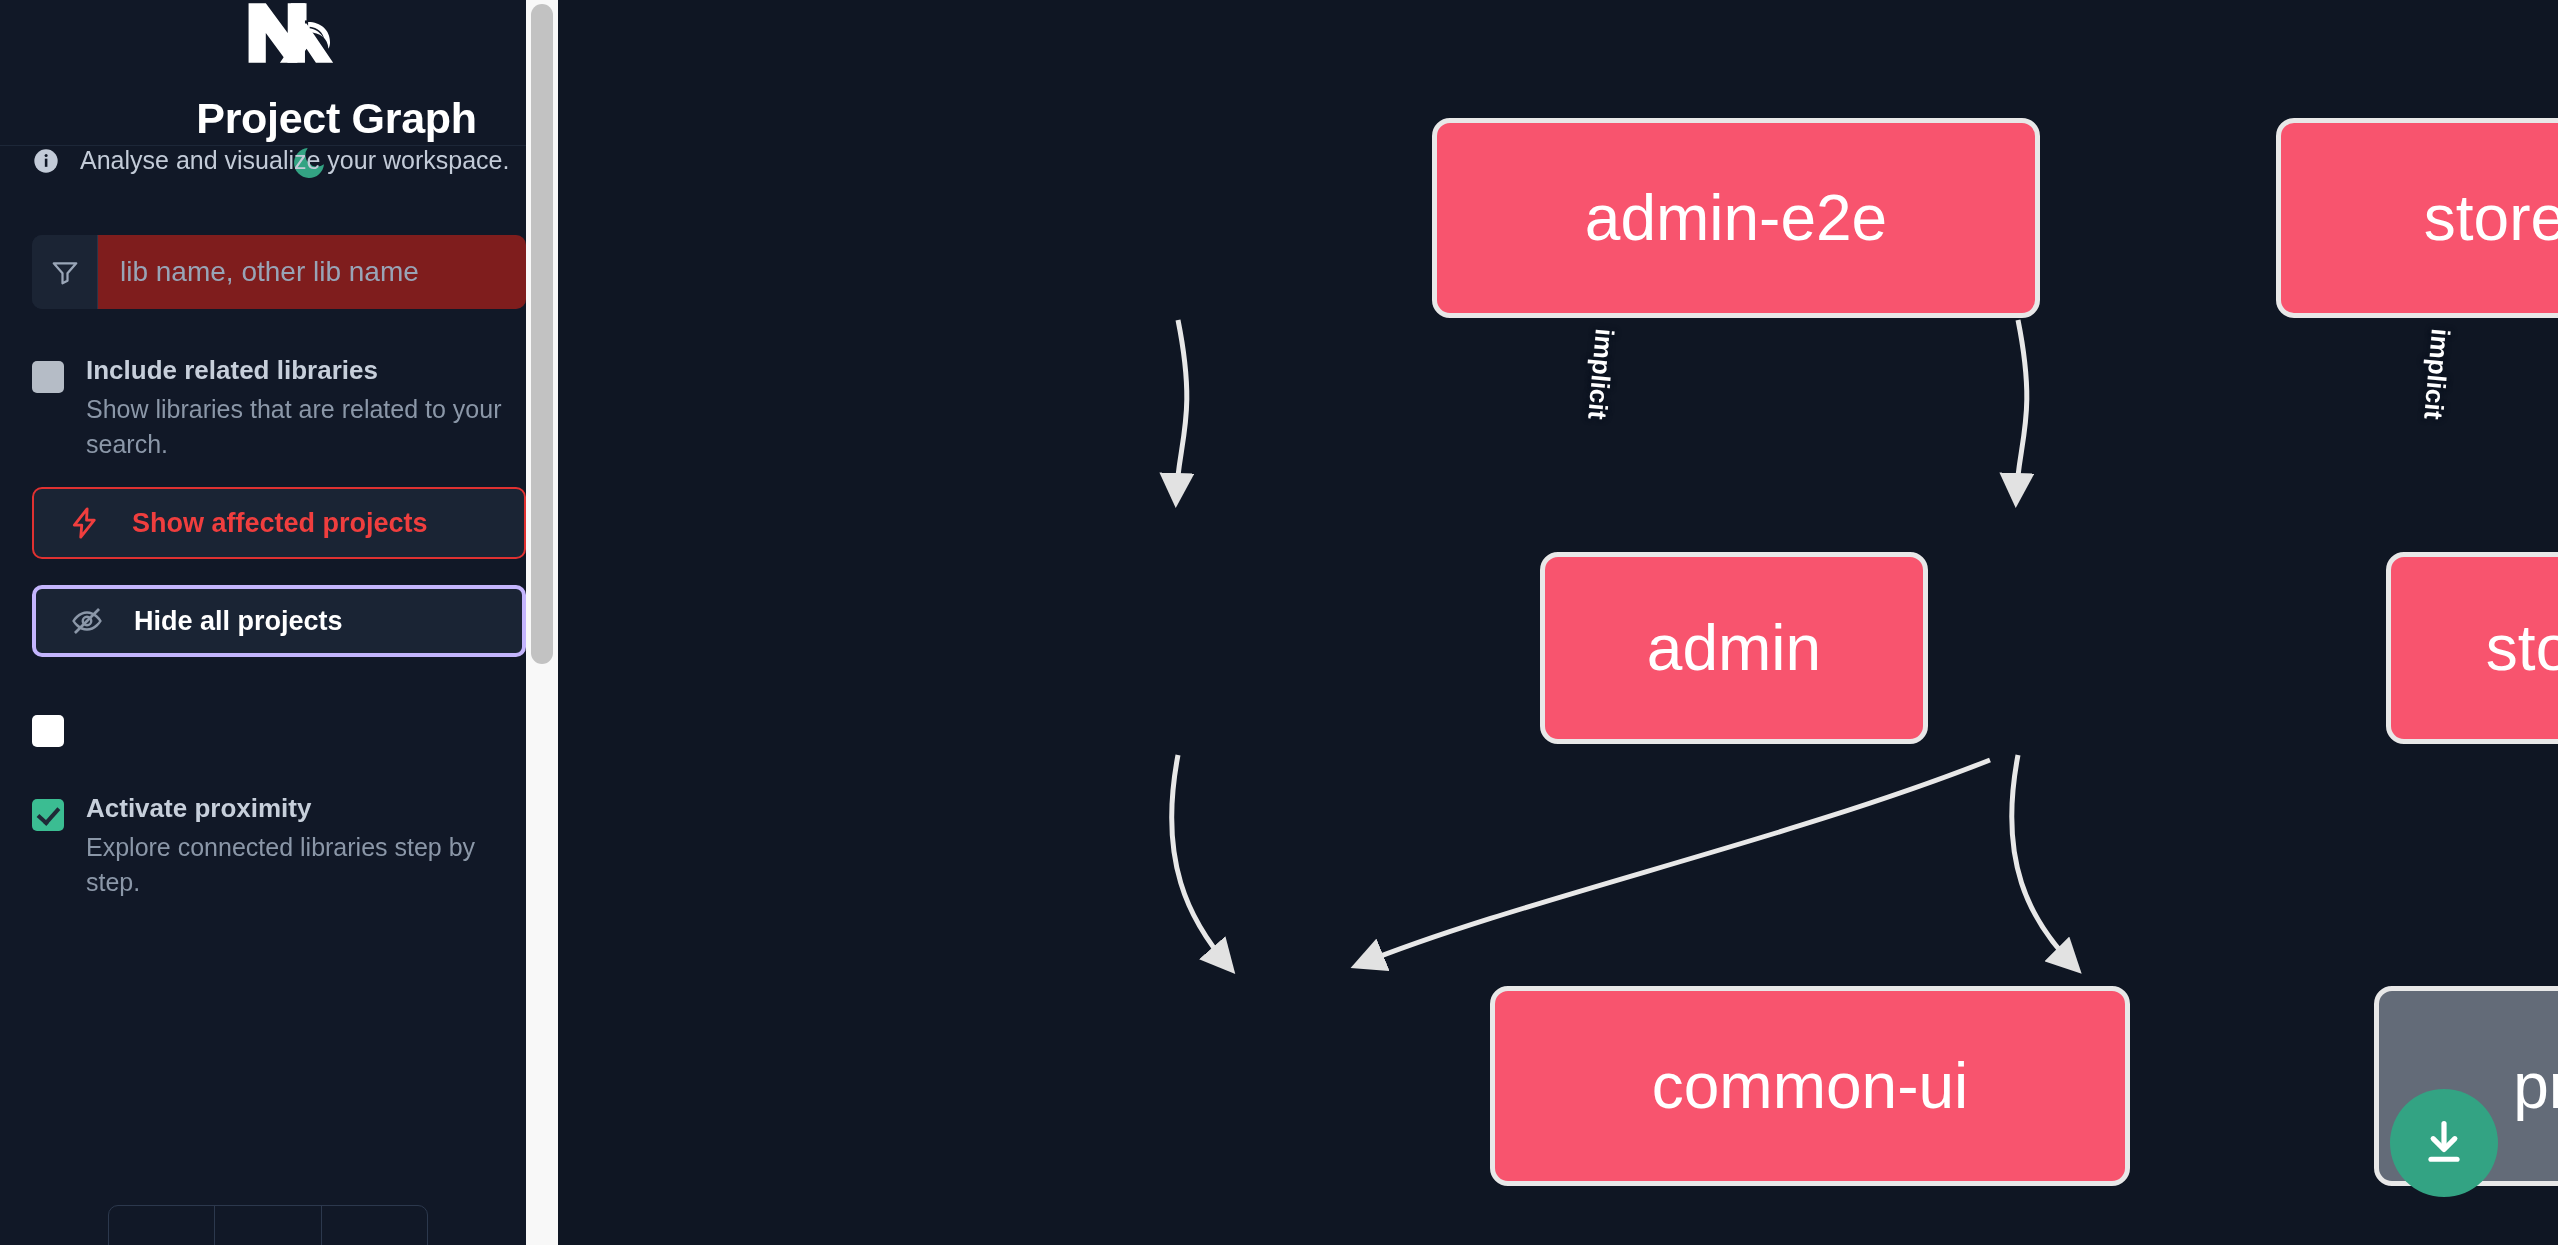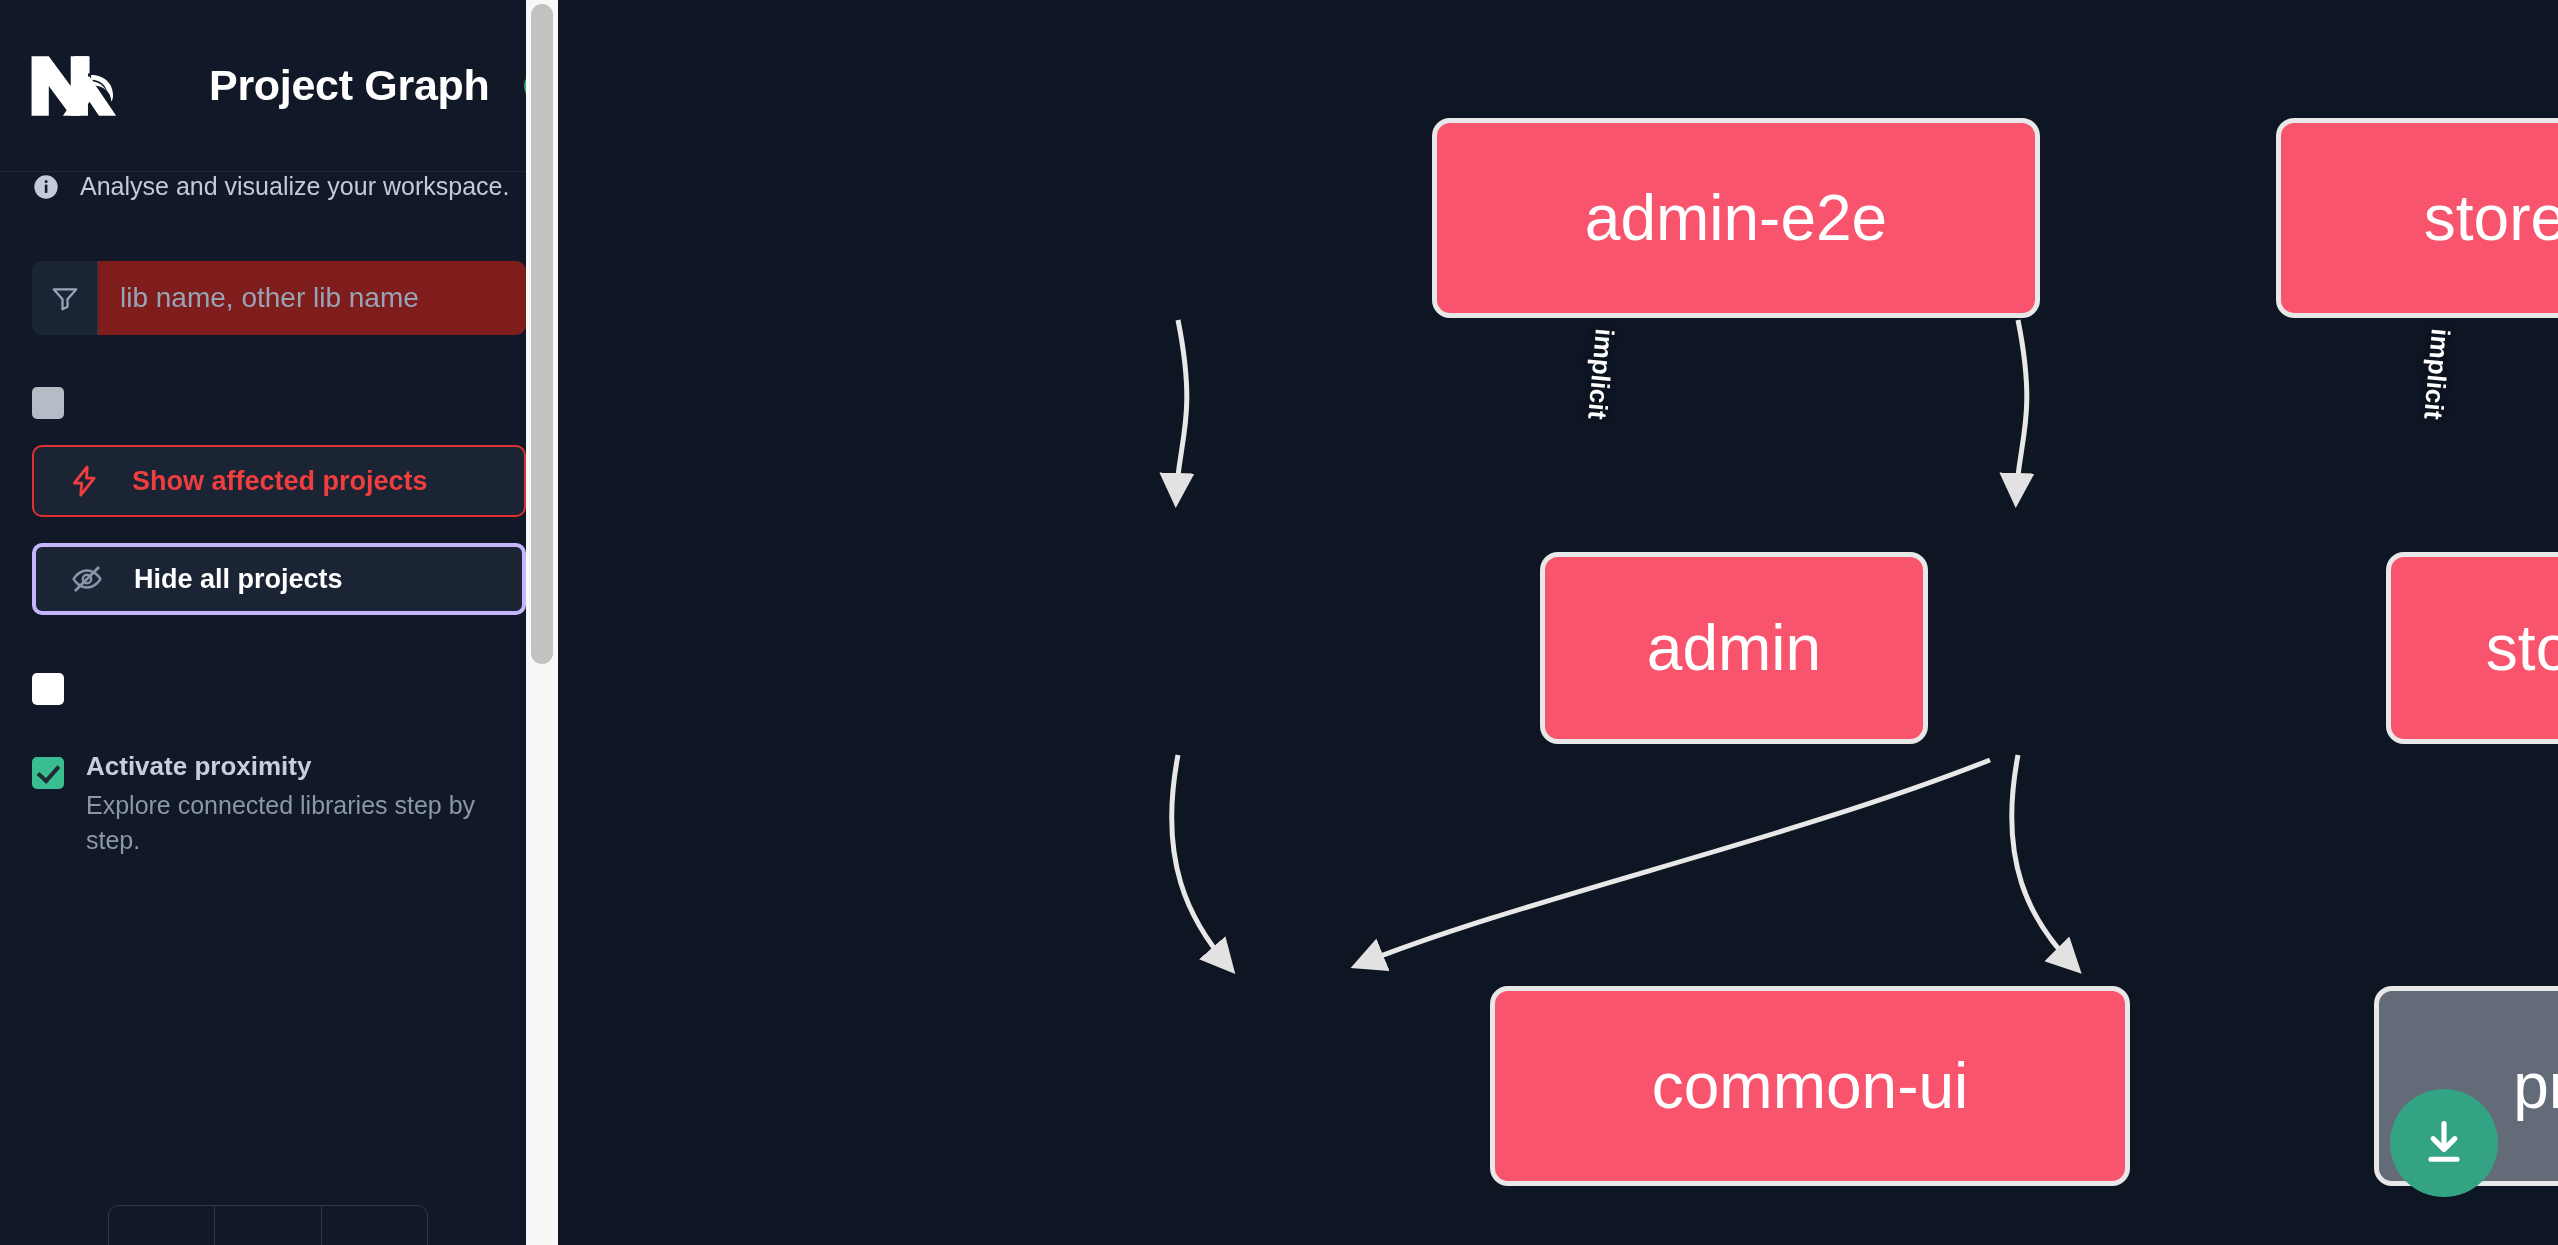--- a/index.html
+++ b/index.html
@@ -13,25 +13,26 @@
 
   
   .sidebar {
     position: relative;
     width: 558px; height: 1245px;
     background: #111827;
     flex: 0 0 558px;
     overflow: hidden;
   }
   .sb-header {
-    height: 172px;
+    height: 146px;
     display: flex; align-items: center;
     padding-left: 30px;
     border-bottom: 1px solid #1d2738;
     gap: 0;
+    flex-direction: column;
   }
   .nx-logo { width: 94px; height: 66px; flex: 0 0 94px; }
   .app-title {
     color: #ffffff;
     font-size: 43px;
     font-weight: 700;
     letter-spacing: -0.3px;
     margin-left: 85px;
     white-space: nowrap;
   }
@@ -230,20 +231,24 @@
         <span class="filter-icon-wrap">
           <svg viewBox="0 0 24 24" width="30" height="30" aria-hidden="true">
             <path d="M3 5h18l-7 8v6l-4 2v-8z" fill="none" stroke="#9aa6b8" stroke-width="1.8" stroke-linejoin="round"></path>
           </svg>
         </span>
         <input class="filter-input" type="text" placeholder="lib name, other lib name" style="">
       </div>
 
       <div class="check-block">
         <span class="cb grey"></span>
+        <span class="cb-texts">
+          <span class="cb-title">Include related libraries</span>
+          <div class="cb-desc">Show libraries that are related to your search.</div>
+        </span>
       </div>
 
 
       <button class="btn btn-affected">
         <span class="bicon">
           <svg viewBox="0 0 24 24" width="34" height="34" aria-hidden="true">
             <path d="M13.5 2L4.5 13.5h5.2L9 22l9.5-12h-5.4z" fill="none" stroke="#f03e3e" stroke-width="2" stroke-linejoin="round"></path>
           </svg>
         </span>
         <span>Show affected projects</span>

